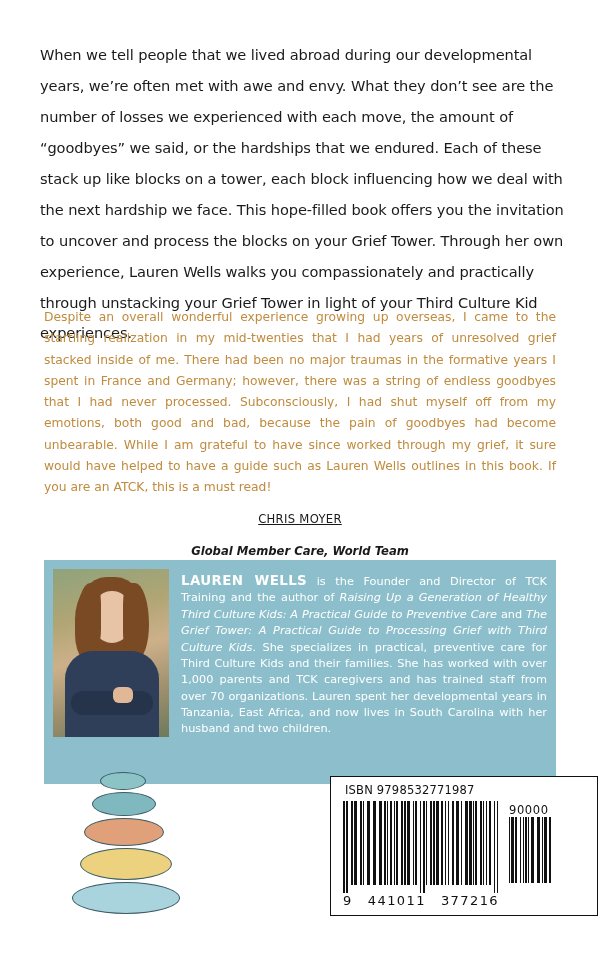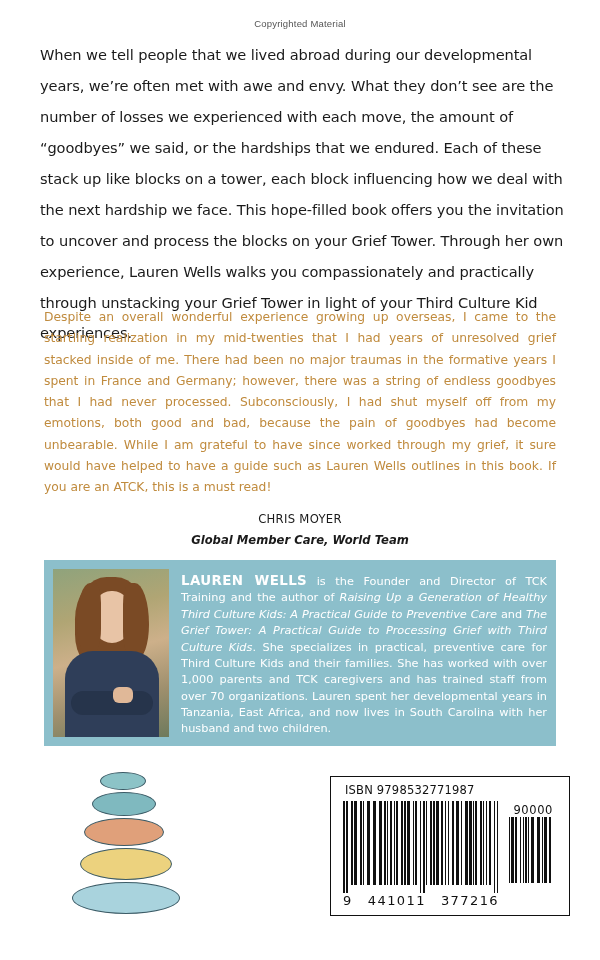--- a/index.html
+++ b/index.html
@@ -63,35 +63,36 @@
   }
   .quote-attrib {
     margin-top: 14px;
     text-align: center;
     color: #1a1a1a;
   }
   .quote-name {
     font-size: 11.6px;
     font-family: "DejaVu Sans", sans-serif;
     letter-spacing: 0.3px;
+    text-decoration: underline;
   }
   .quote-role {
     font-size: 11.6px;
     font-style: italic;
     font-weight: bold;
     font-family: "DejaVu Sans", sans-serif;
-    margin-top: 7px;
+    margin-top: 18px;
   }
 
   .author-box {
     position: absolute;
     left: 44px;
     top: 560px;
     width: 512px;
-    height: 186px;
+    height: 224px;
     background: #8cbfcb;
     box-sizing: border-box;
     padding: 9px;
     display: flex;
     gap: 12px;
   }
   .author-photo {
     width: 116px;
     height: 168px;
     flex: 0 0 116px;
@@ -194,21 +195,21 @@
   .stone1 { left: 30px; top: 0px;   width: 44px; height: 16px; background: #8cc3c7; }
   .stone2 { left: 22px; top: 20px;  width: 62px; height: 22px; background: #7fb9bf; }
   .stone3 { left: 14px; top: 46px;  width: 78px; height: 26px; background: #e0a07a; }
   .stone4 { left: 10px; top: 76px;  width: 90px; height: 30px; background: #ecd27e; }
   .stone5 { left: 2px;  top: 110px; width: 106px; height: 30px; background: #a9d3dd; }
 
   .barcode-box {
     position: absolute;
     left: 330px;
     top: 776px;
-    width: 240px;
+    width: 268px;
     height: 140px;
     background: #ffffff;
     border: 1.4px solid #111111;
     box-sizing: border-box;
     padding-left: 48px;
   }
   .isbn-label {
     position: absolute;
     left: 14px;
     top: 6px;
@@ -250,33 +251,32 @@
     color: #111111;
     letter-spacing: 1.4px;
     display: flex;
     justify-content: space-between;
   }
   .addon-digits {
     position: absolute;
     left: 178px;
     top: 26px;
     width: 44px;
-    text-align: right;
+    text-align: left;
     font-size: 11.5px;
     font-family: "DejaVu Sans", sans-serif;
     color: #111111;
     letter-spacing: 0.6px;
   }
 </style>
 </head>
 <body>
 
 <div class="page">
 
-  <div class="copyright-strip copyright-top">Copyrighted Material</div>
 
   <div class="blurb">When we tell people that we lived abroad during our developmental years, we’re often met with awe and envy. What they don’t see are the number of losses we experienced with each move, the amount of “goodbyes” we said, or the hardships that we endured. Each of these stack up like blocks on a tower, each block influencing how we deal with the next hardship we face. This hope-filled book offers you the invitation to uncover and process the blocks on your Grief Tower. Through her own experience, Lauren Wells walks you compassionately and practically through unstacking your Grief Tower in light of your Third Culture Kid experiences.</div>
 
   <div class="quote-block">
     <div class="quote-text">Despite an overall wonderful experience growing up overseas, I came to the startling realization in my mid-twenties that I had years of unresolved grief stacked inside of me. There had been no major traumas in the formative years I spent in France and Germany; however, there was a string of endless goodbyes that I had never processed. Subconsciously, I had shut myself off from my emotions, both good and bad, because the pain of goodbyes had become unbearable. While I am grateful to have since worked through my grief, it sure would have helped to have a guide such as Lauren Wells outlines in this book. If you are an ATCK, this is a must read!</div>
     <div class="quote-attrib">
       <div class="quote-name">CHRIS MOYER</div>
       <div class="quote-role">Global Member Care, World Team</div>
     </div>
   </div>

